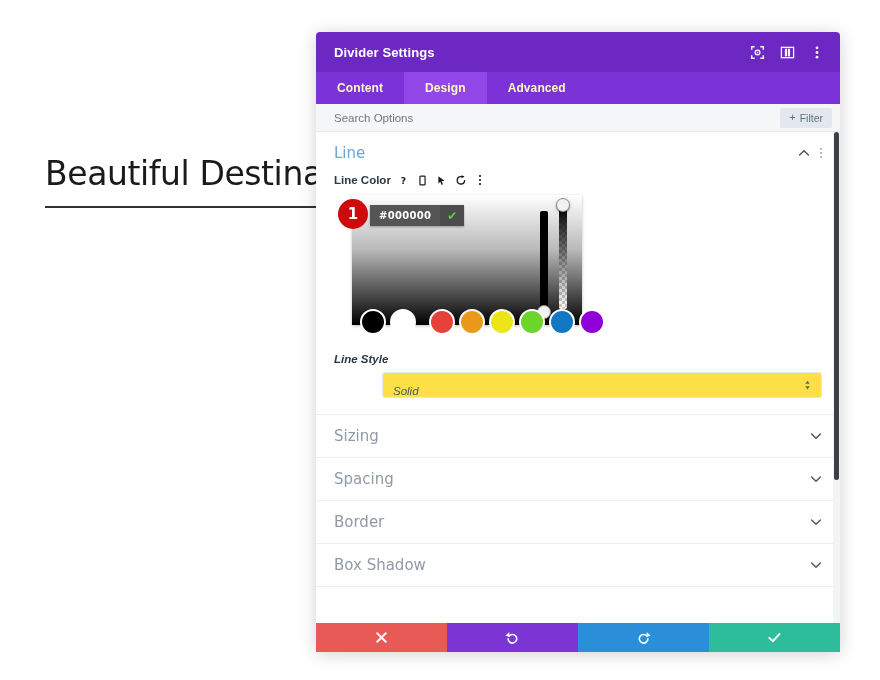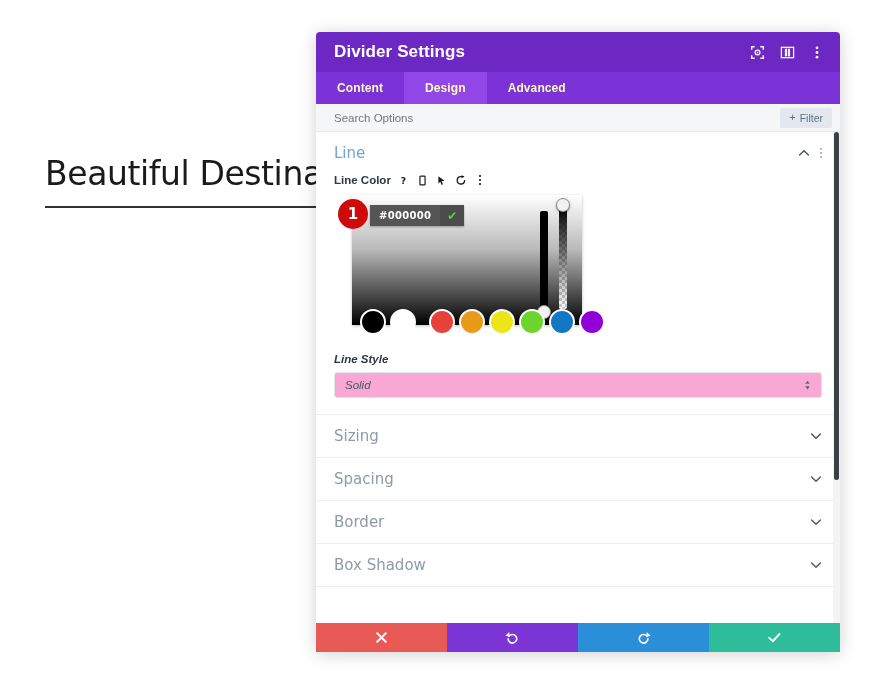--- a/index.html
+++ b/index.html
@@ -31,21 +31,21 @@
     box-shadow: 0 2px 18px rgba(0,0,0,0.18);
     border-radius:4px 4px 0 0;
     overflow:hidden;
     display:flex; flex-direction:column;
   }
   .modal-titlebar {
     height:40px; background:#6d28c4; flex:0 0 40px;
     display:flex; align-items:center; padding:0 14px 0 18px;
     position:relative;
   }
-  .modal-title { color:#fff; font-size:17px; font-weight:bold; letter-spacing:0.1px; flex:1; }
+  .modal-title { color:#fff; font-size:13px; font-weight:bold; letter-spacing:0.1px; flex:1; }
   .title-icons { display:flex; align-items:center; gap:12px; }
   .title-icons .ticon { width:18px; height:18px; display:flex; align-items:center; justify-content:center; opacity:0.95; cursor:pointer; }
   .title-icons svg { display:block; }
 
   .modal-tabs {
     height:32px; flex:0 0 32px; background:#7b32d6;
     display:flex; align-items:stretch;
   }
   .tab {
     display:flex; align-items:center; padding:0 21px;
@@ -156,23 +156,23 @@
   }
   .swatch {
     width:26px; height:26px; border-radius:50%;
     border:2px solid #ffffff; cursor:pointer;
   }
   .swatch-sep { width:5px; }
 
   
   .sel-label { font-size:11.5px; font-weight:bold; color:#2b3a44; margin:0 0 7px 0; }
   .select-box {
-    position:relative; height:26px; background:#f9a8d4; border:1px solid #e2e7ec;
-    border-radius:3px; display:flex; align-items:center; padding:0 10px;
-    font-size:11.5px; color:#4a5763; cursor:pointer;
+    position:relative; height:26px; background:#fde047; border:1px solid #e2e7ec;
+    border-radius:3px; display:flex; align-items:flex-end; padding:0 10px;
+    font-size:11.5px; color:#4a5763; cursor:pointer;margin-left:48px;
   }
   .select-arrows {
     position:absolute; right:10px; top:50%; transform:translateY(-50%);
     display:flex; flex-direction:column; align-items:center; gap:2px;
     color:#5a6773; font-size:7px; line-height:6px;
   }
   .field-block { margin-top:14px;font-style:italic; }
 
   
   .action-bar {

